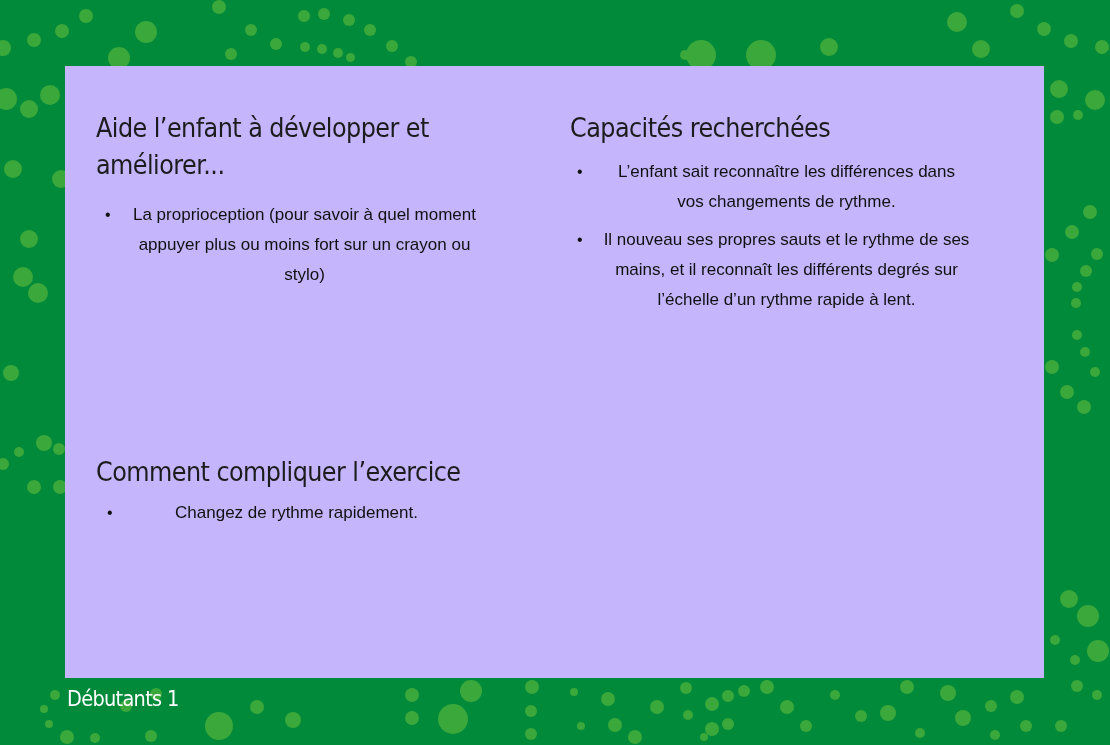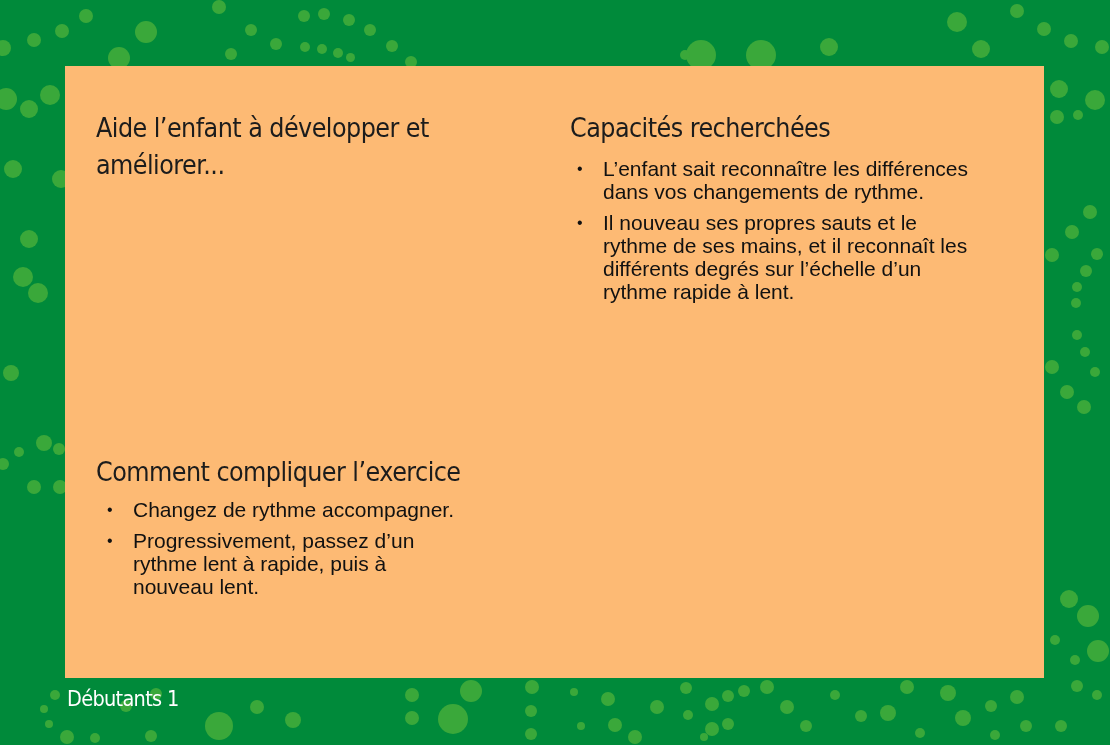--- a/index.html
+++ b/index.html
@@ -10,32 +10,32 @@
       font-family: "Liberation Sans", sans-serif;
     }
     .dots { position: absolute; inset: 0; z-index: 0; }
     .dots span {
       position: absolute; border-radius: 50%;
       background: #3aa83a;
     }
     .card {
       position: absolute; left: 65px; top: 66px;
       width: 979px; height: 612px;
-      background: #fdba74; z-index: 1;
+      background: #c4b5fd; z-index: 1;
     }
     .heading {
       position: absolute; margin: 0;
       font-family: "DejaVu Sans", sans-serif;
       font-weight: normal; color: #1c1c1c;
       font-size: 26px; line-height: 37px; letter-spacing: -0.6px;
       transform: scaleX(0.92); transform-origin: left top;
     }
     ul.list {
       position: absolute; margin: 0; padding: 0; list-style: none;
-      color: #111; font-size: 21px; line-height: 23px;
+      color: #111; font-size: 17px; line-height: 30px; text-align: center;
     }
     ul.list li { position: relative; padding-left: 33px; }
     ul.list li::before {
       content: "•"; position: absolute; left: 7px; top: 0;
       font-size: 16px;
     }
     #sec1-h { left: 31px; top: 44px; width: 380px; }
     #sec1-l { left: 33px; top: 134px; width: 380px; }
     #sec1-l li { margin-bottom: 0; }
     #sec2-h { left: 505px; top: 44px; width: 400px; }
@@ -174,28 +174,28 @@
   <span style="left:1010px;top:690px;width:14px;height:14px"></span>
   <span style="left:1020px;top:720px;width:12px;height:12px"></span>
   <span style="left:990px;top:730px;width:10px;height:10px"></span>
   <span style="left:915px;top:728px;width:10px;height:10px"></span>
   <span style="left:1055px;top:720px;width:12px;height:12px"></span>
 </div>
 
 <div class="card">
   <h2 id="sec1-h" class="heading">Aide l’enfant à développer et améliorer...</h2>
   <ul id="sec1-l" class="list">
+    <li>La proprioception (pour savoir à quel moment appuyer plus ou moins fort sur un crayon ou stylo)</li>
   </ul>
 
   <h2 id="sec2-h" class="heading">Capacités recherchées</h2>
   <ul id="sec2-l" class="list">
     <li>L’enfant sait reconnaître les différences dans vos changements de rythme.</li>
     <li>Il nouveau ses propres sauts et le rythme de ses mains, et il reconnaît les différents degrés sur l’échelle d’un rythme rapide à lent.</li>
   </ul>
 
   <h2 id="sec3-h" class="heading">Comment compliquer l’exercice</h2>
   <ul id="sec3-l" class="list">
-    <li>Changez de rythme accompagner.</li>
-    <li>Progressivement, passez d’un rythme lent à rapide, puis à nouveau lent.</li>
+    <li>Changez de rythme rapidement.</li>
   </ul>
 </div>
 
 <div class="footer-label">Débutants 1</div>
 
 </body></html>

